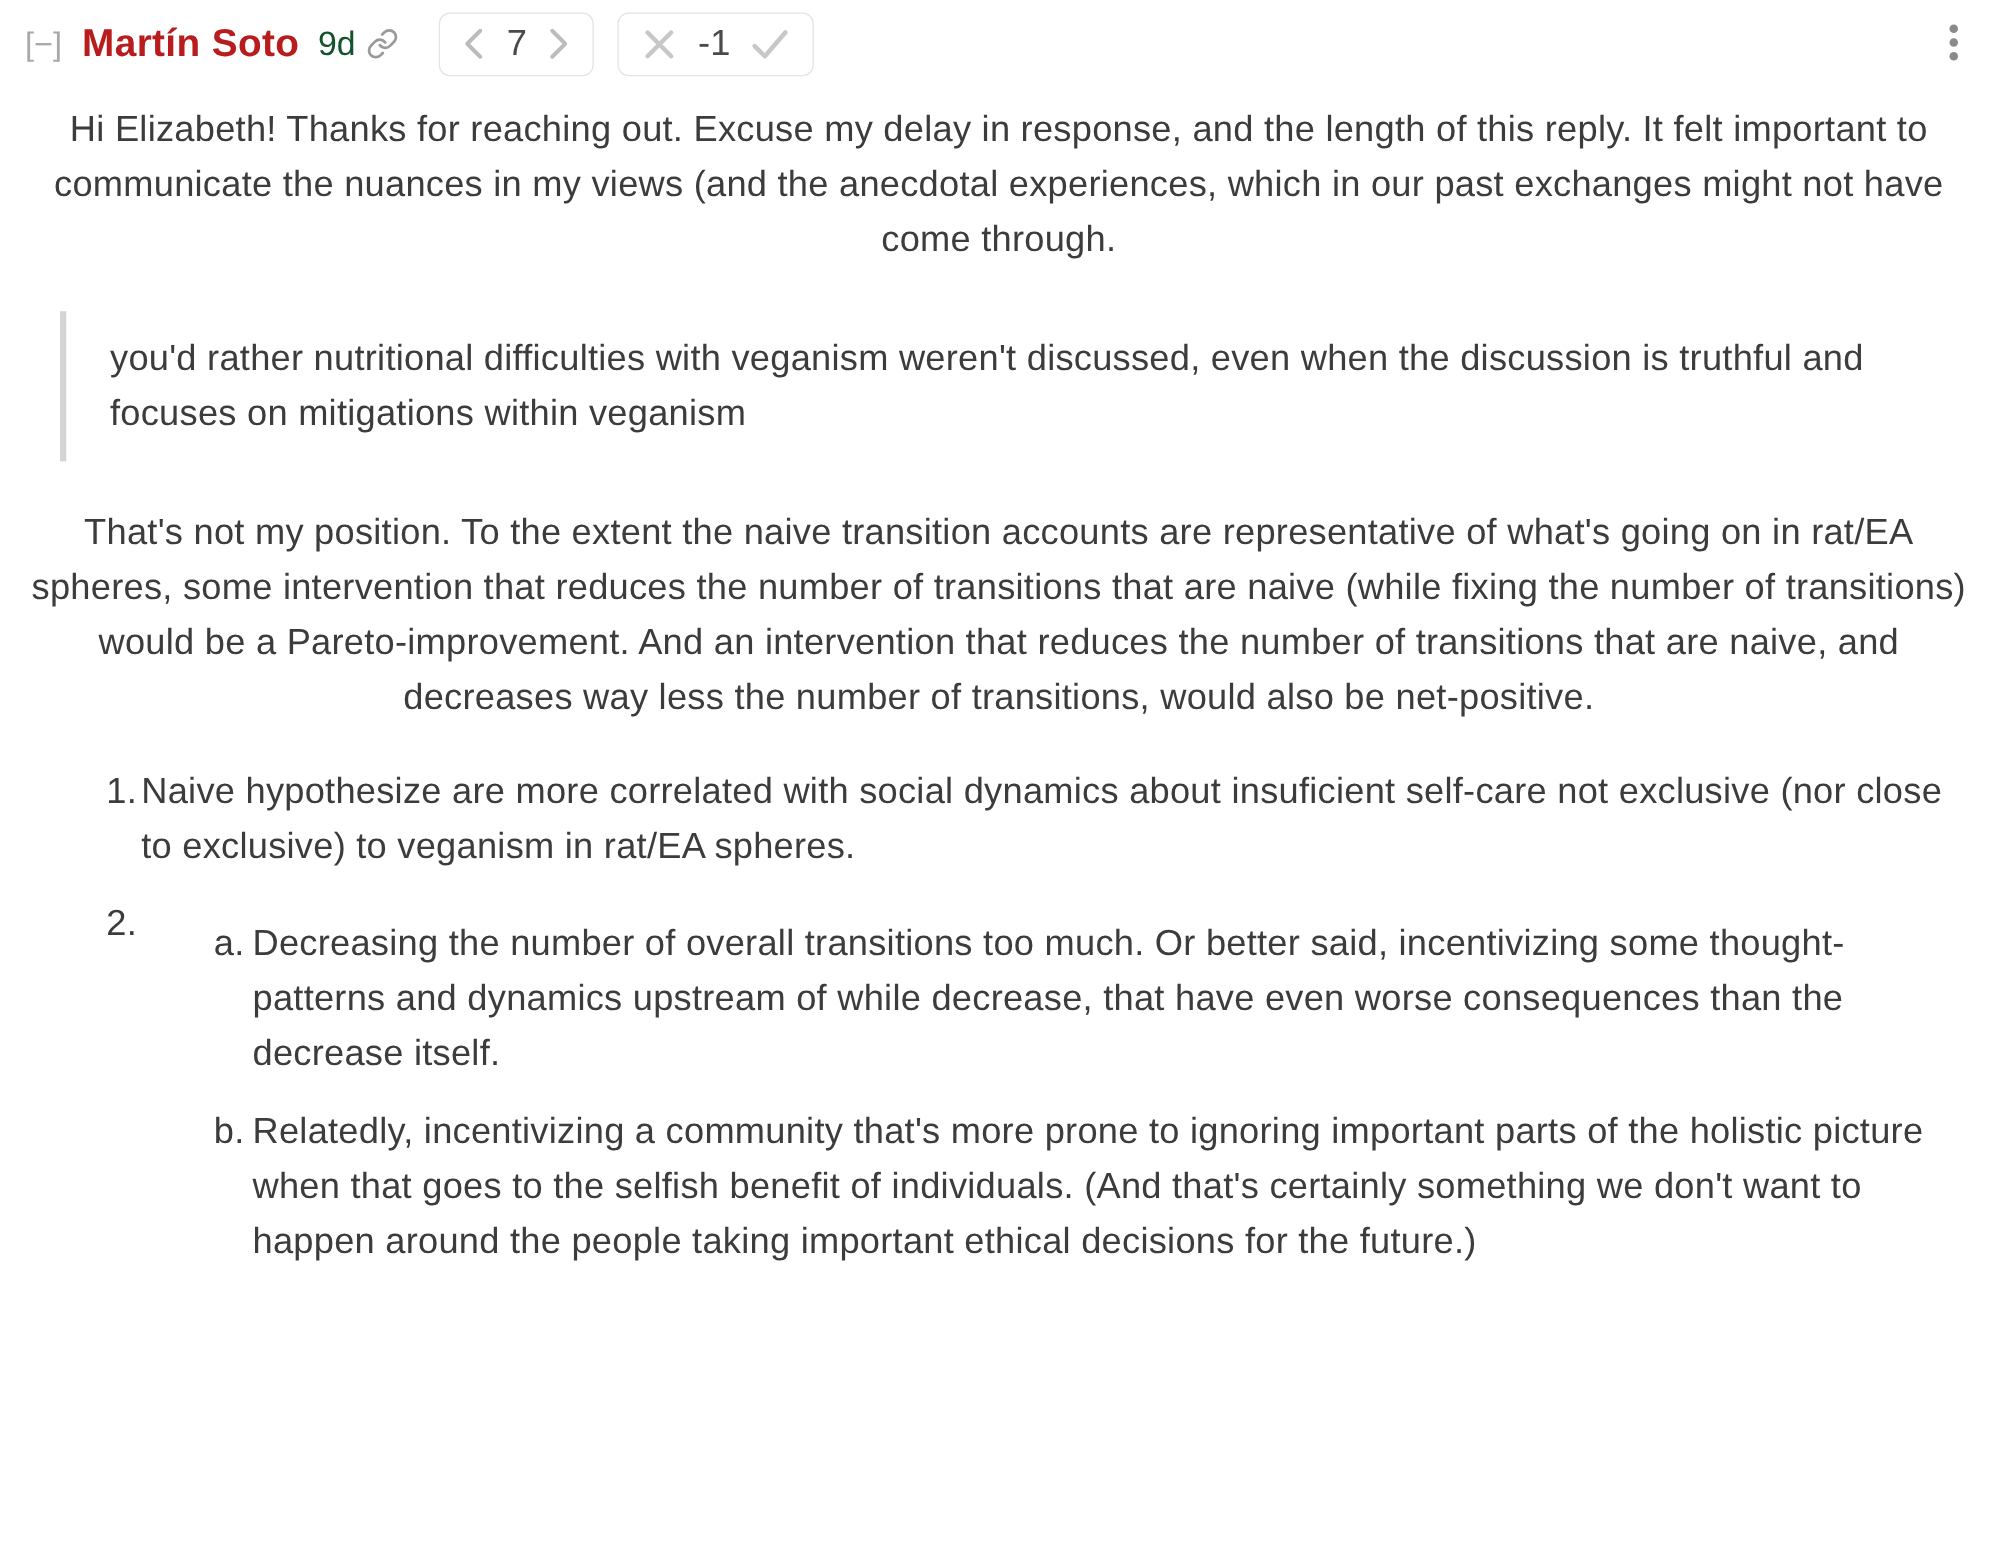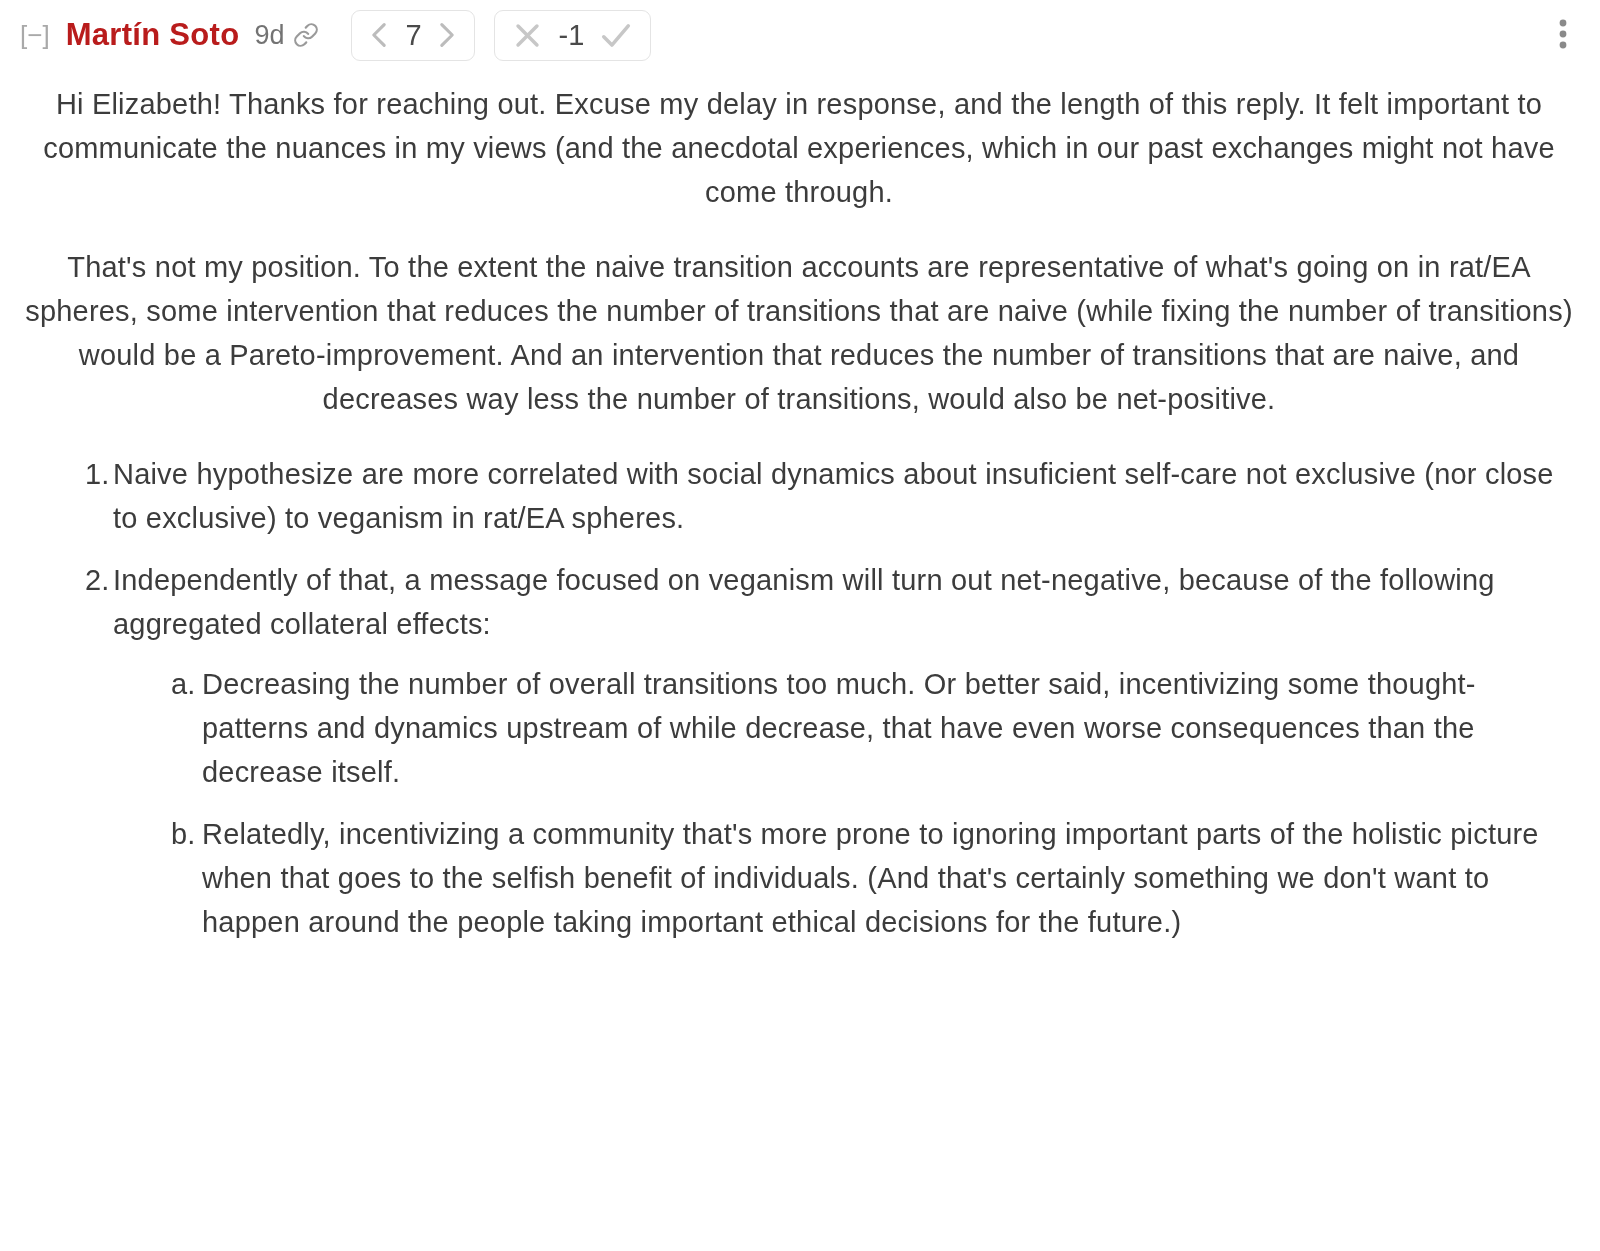--- a/index.html
+++ b/index.html
@@ -28,21 +28,21 @@
   }
   .author {
     font-weight: 700;
     color: #b91c1c;
     font-size: 31px;
     letter-spacing: 0.3px;
     text-decoration: none;
     cursor: pointer;
   }
   .date {
-    color: #737373;
+    color: #14532d;
     font-size: 27px;
     margin-left: 15px;
     text-decoration: none;
     cursor: pointer;
   }
   .link-icon { margin-left: 9px; display: inline-flex; cursor: pointer; }
 
   .vote-box {
     display: flex;
     align-items: center;
@@ -148,35 +148,35 @@
         <circle cx="5" cy="4" r="3.4" fill="#8a8a8a"></circle>
         <circle cx="5" cy="15" r="3.4" fill="#8a8a8a"></circle>
         <circle cx="5" cy="26" r="3.4" fill="#8a8a8a"></circle>
       </svg>
     </span>
   </div>
 
   <div class="comment-body">
     <p>Hi Elizabeth! Thanks for reaching out. Excuse my delay in response, and the length of this reply. It felt important to communicate the nuances in my views (and the anecdotal experiences, which in our past exchanges might not have come through.</p>
 
+    <blockquote>you'd rather nutritional difficulties with veganism weren't discussed, even when the discussion is truthful and focuses on mitigations within veganism</blockquote>
 
     <p>That's not my position. To the extent the naive transition accounts are representative of what's going on in rat/EA spheres, some intervention that reduces the number of transitions that are naive (while fixing the number of transitions) would be a Pareto-improvement. And an intervention that reduces the number of transitions that are naive, and decreases way less the number of transitions, would also be net-positive.</p>
 
 
     <div class="olist">
 
       <div class="li">
         <span class="marker">1.</span>
         <div class="li-body">Naive hypothesize are more correlated with social dynamics about insuficient self-care not exclusive (nor close to exclusive) to veganism in rat/EA spheres.</div>
       </div>
 
       <div class="li">
         <span class="marker">2.</span>
         <div class="li-body">
-          <div>Independently of that, a message focused on veganism will turn out net-negative, because of the following aggregated collateral effects:</div>
 
           <div class="olist sub">
             <div class="li">
               <span class="marker">a.</span>
               <div class="li-body">Decreasing the number of overall transitions too much. Or better said, incentivizing some thought-patterns and dynamics upstream of while decrease, that have even worse consequences than the decrease itself.</div>
             </div>
             <div class="li">
               <span class="marker">b.</span>
               <div class="li-body">Relatedly, incentivizing a community that's more prone to ignoring important parts of the holistic picture when that goes to the selfish benefit of individuals. (And that's certainly something we don't want to happen around the people taking important ethical decisions for the future.)</div>
             </div>

